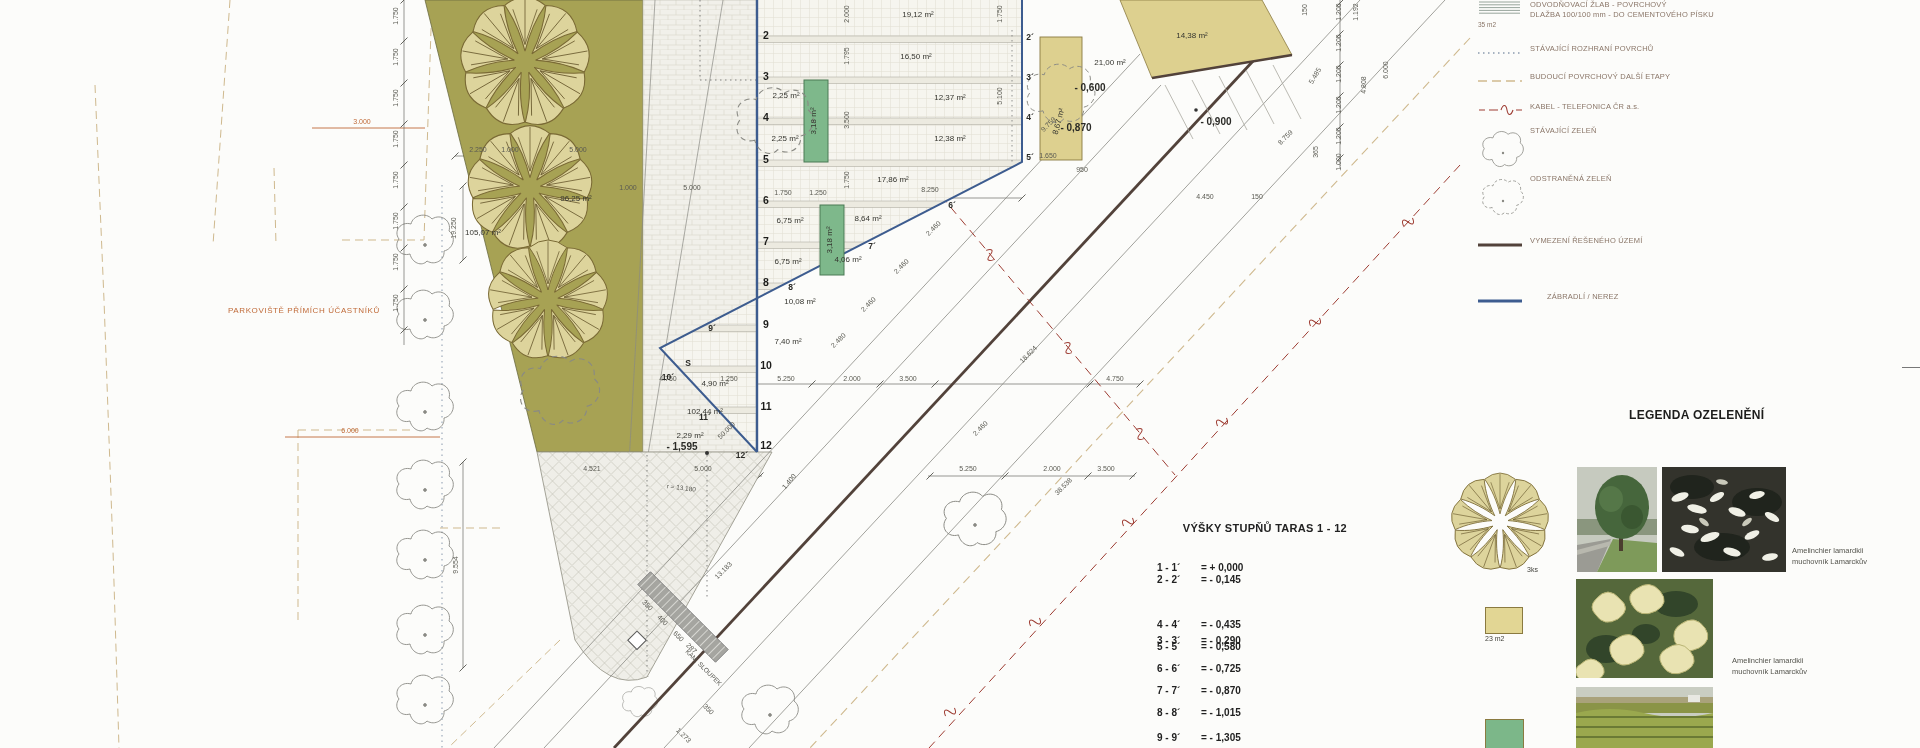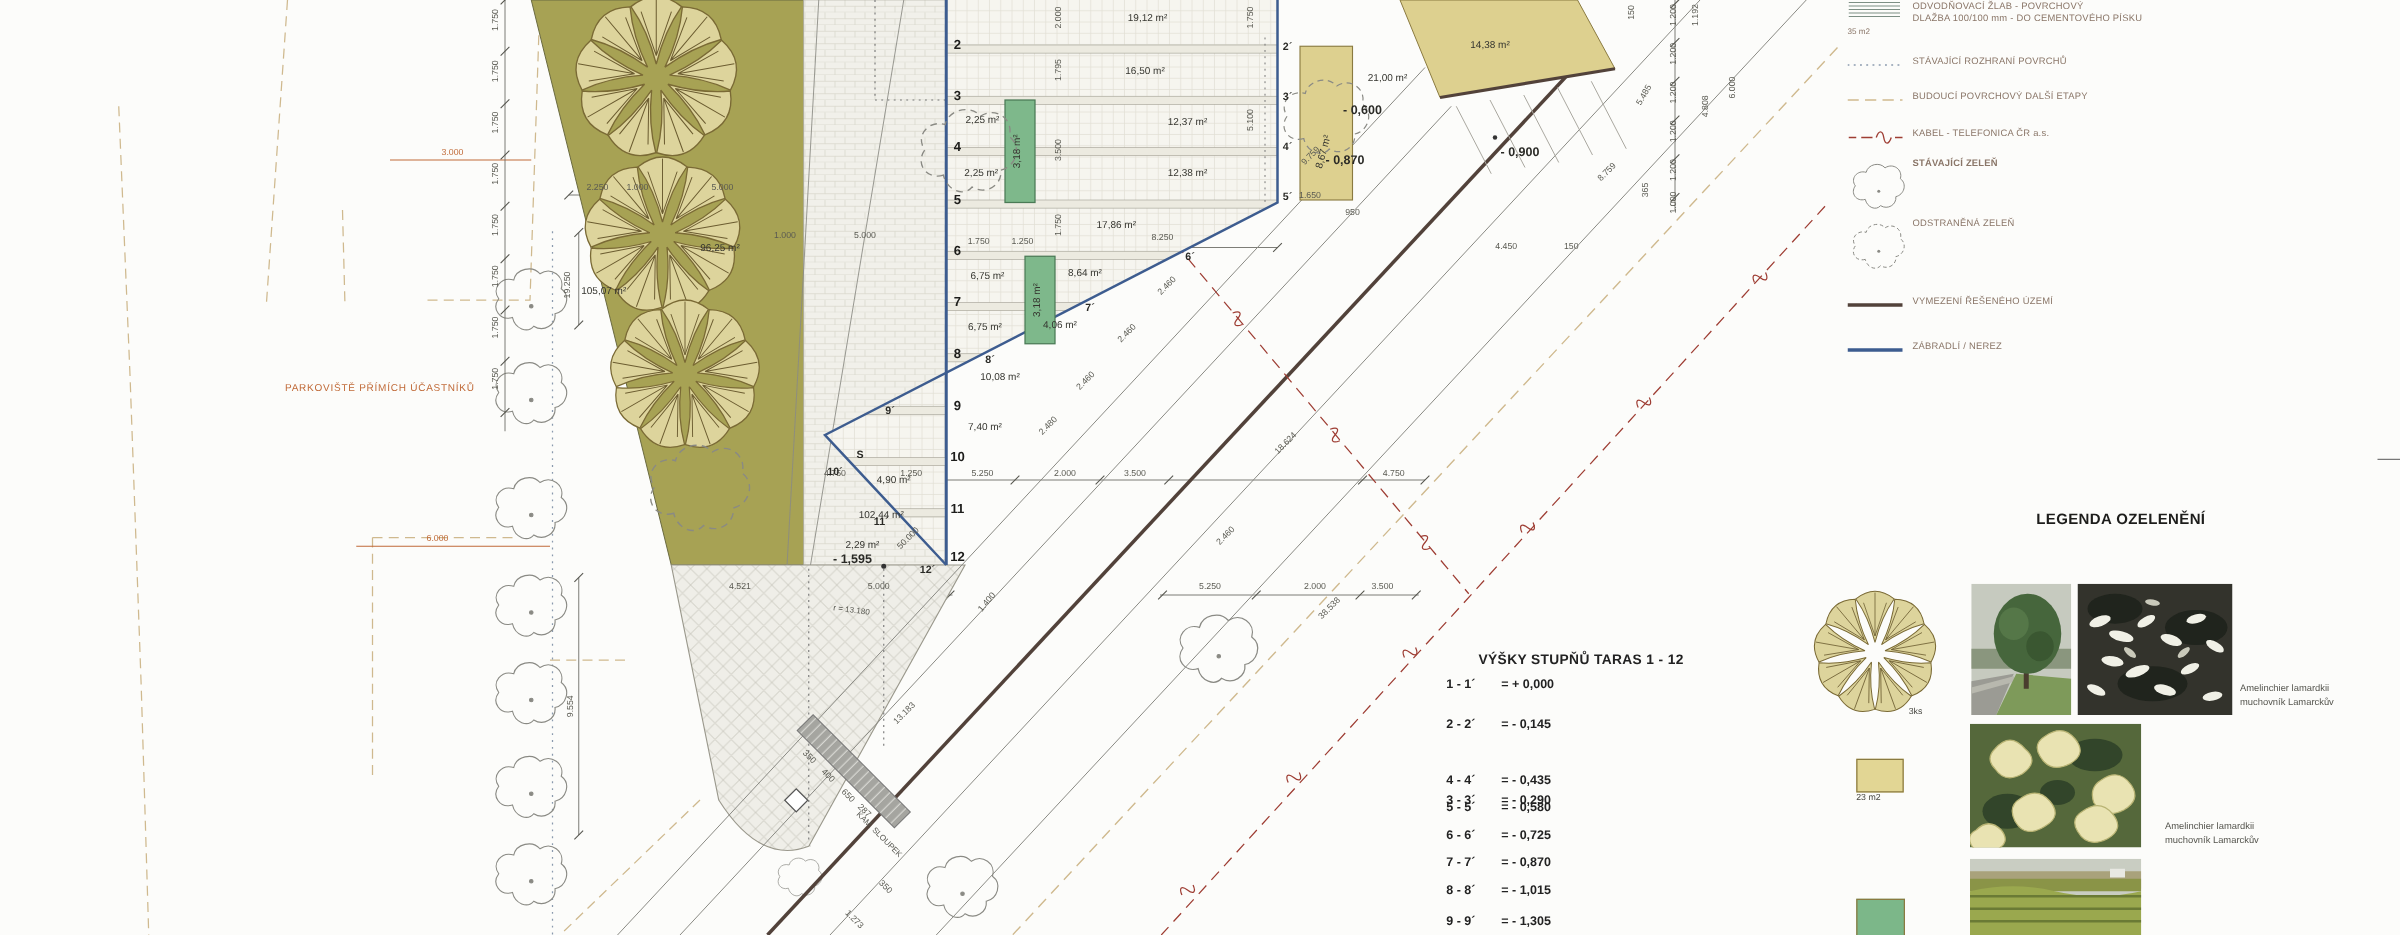--- a/index.html
+++ b/index.html
@@ -437,53 +437,53 @@
             <line x1="0" y1="5" x2="44" y2="5" stroke="#cfb98e" stroke-width="1.3" stroke-dasharray="9,5"></line>
           </svg></div>
         <div class="lgtext">BUDOUCÍ POVRCHOVÝ DALŠÍ ETAPY</div>
       </div>
       <div class="lgrow" style="top: 102px; height: 16px;">
         <div class="lgsym"><svg width="46" height="14">
             <path d="M1,8 h6 m4,0 h9 m3,0 c2,-6 5,-6 6,0 c1,6 4,6 6,0 m3,0 h6" stroke="#9e3d33" stroke-width="1.1" fill="none"></path>
           </svg></div>
         <div class="lgtext">KABEL - TELEFONICA ČR a.s.</div>
       </div>
-      <div class="lgrow" style="top: 126px; height: 52px; font-weight: bold;">
+      <div class="lgrow" style="top: 126px; height: 52px;">
         <div class="lgsym"><svg width="50" height="50" viewBox="0 0 50 50">
             <use href="#cloud" transform="translate(25,27) scale(0.72)" stroke="#8a8a84" stroke-width="1.1" fill="none"></use>
             <circle cx="25" cy="27" r="1.2" fill="#8a8a84"></circle>
           </svg></div>
         <div class="lgtext">STÁVAJÍCÍ ZELEŇ</div>
       </div>
       <div class="lgrow" style="top: 174px; height: 52px;">
         <div class="lgsym"><svg width="50" height="50" viewBox="0 0 50 50">
             <use href="#cloud" transform="translate(25,27) scale(0.72)" stroke="#8a8a84" stroke-width="1.1" fill="none" stroke-dasharray="4,3"></use>
             <circle cx="25" cy="27" r="1.2" fill="#8a8a84"></circle>
           </svg></div>
         <div class="lgtext">ODSTRANĚNÁ ZELEŇ</div>
       </div>
       <div class="lgrow" style="top: 236px; height: 16px;">
         <div class="lgsym"><svg width="46" height="10">
             <line x1="0" y1="5" x2="44" y2="5" stroke="#52423a" stroke-width="2.8"></line>
           </svg></div>
         <div class="lgtext">VYMEZENÍ ŘEŠENÉHO ÚZEMÍ</div>
       </div>
-      <div class="lgrow" style="top: 272px; height: 16px;">
+      <div class="lgrow" style="top: 292px; height: 16px; gap: 17px;">
         <div class="lgsym"><svg width="46" height="10">
             <line x1="0" y1="5" x2="44" y2="5" stroke="#3d5c8f" stroke-width="2.8"></line>
           </svg></div>
         <div class="lgtext">ZÁBRADLÍ / NEREZ</div>
       </div>
     </div>
   <div class="corner-line"></div>
 
   <div class="heights">
     <div class="h-title">VÝŠKY STUPŇŮ TARAS  1 - 12</div>
     <div id="hRows">
-        <div class="h-row" style="top: 20px;"><span class="h-k">1 - 1´</span><span class="h-v">=  + 0,000</span></div>
+        <div class="h-row" style="top: 40px;"><span class="h-k">1 - 1´</span><span class="h-v">=  + 0,000</span></div>
         <div class="h-row" style="top: 52.2px;"><span class="h-k">2 - 2´</span><span class="h-v">=  - 0,145</span></div>
         <div class="h-row" style="top: 74.4px; margin-top: 39px;"><span class="h-k">3 - 3´</span><span class="h-v">=  - 0,290</span></div>
         <div class="h-row" style="top: 96.6px;"><span class="h-k">4 - 4´</span><span class="h-v">=  - 0,435</span></div>
         <div class="h-row" style="top: 118.8px;"><span class="h-k">5 - 5´</span><span class="h-v">=  - 0,580</span></div>
         <div class="h-row" style="top: 141px;"><span class="h-k">6 - 6´</span><span class="h-v">=  - 0,725</span></div>
         <div class="h-row" style="top: 163.2px;"><span class="h-k">7 - 7´</span><span class="h-v">=  - 0,870</span></div>
         <div class="h-row" style="top: 185.4px;"><span class="h-k">8 - 8´</span><span class="h-v">=  - 1,015</span></div>
         <div class="h-row" style="top: 210px;"><span class="h-k">9 - 9´</span><span class="h-v">=  - 1,305</span></div>
       </div>
   </div>

